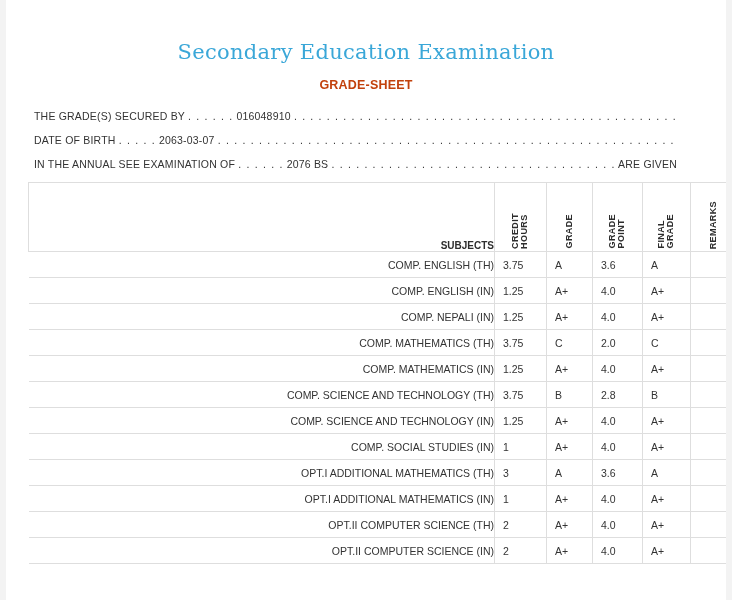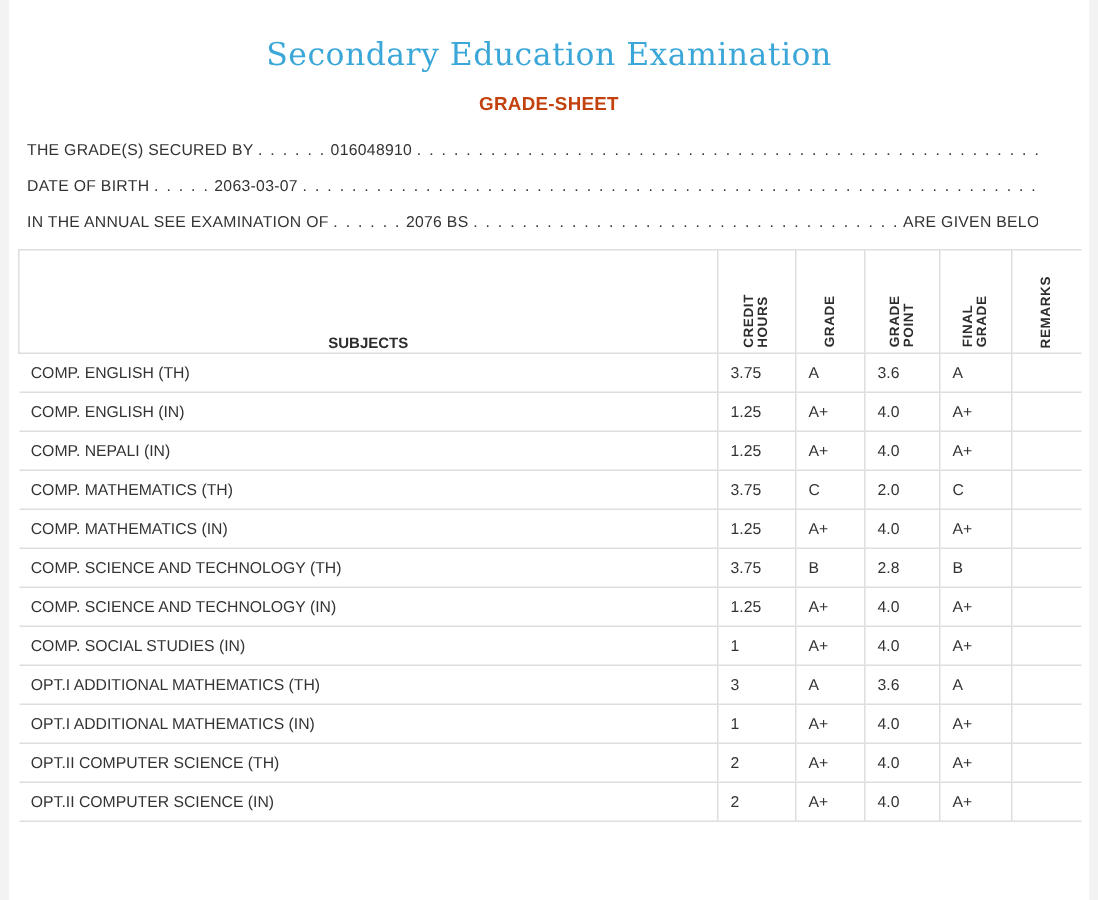--- a/index.html
+++ b/index.html
@@ -14,21 +14,21 @@
     font-size: 11px;
     color: #333;
     overflow: hidden;
   }
   .sheet {
     position: relative;
     width: 732px;
     height: 600px;
     background: #ffffff;
     box-sizing: border-box;
-    padding: 0;
+    padding: 16px;
   }
   .top-border {
     position: absolute;
     left: 0; top: 0; bottom: 0;
     width: 6px;
     background: #f3f3f3;
   }
   .right-border {
     position: absolute;
     right: 0; top: 0; bottom: 0;
@@ -82,21 +82,21 @@
     padding: 0;
   }
   thead th {
     height: 68px;
     vertical-align: bottom;
     font-size: 10px;
     font-weight: bold;
     color: #2d2d2d;
   }
   th.subjects-h {
-    text-align: center;
+    text-align: right;
     padding: 0 0 10px 8px;
     vertical-align: bottom;
     border-left: none;
     border-top: none;
     border-right: none;
   }
   th.vert {
     border-top: none;
     border-bottom: 1px solid #dedede;
   }
@@ -117,21 +117,21 @@
   }
   tbody td {
     height: 25px;
     font-size: 10.5px;
     color: #333;
     border-left: none;
     border-right: 1px solid #dedede;
   }
   tbody td.subject {
     padding-left: 8px;
-    text-align: left;
+    text-align: right;
     border-left: none;
   }
   tbody td.num {
     padding-left: 8px;
     text-align: left;
   }
   tbody td.remarks {
     border-right: none;
   }
   tbody tr td {

